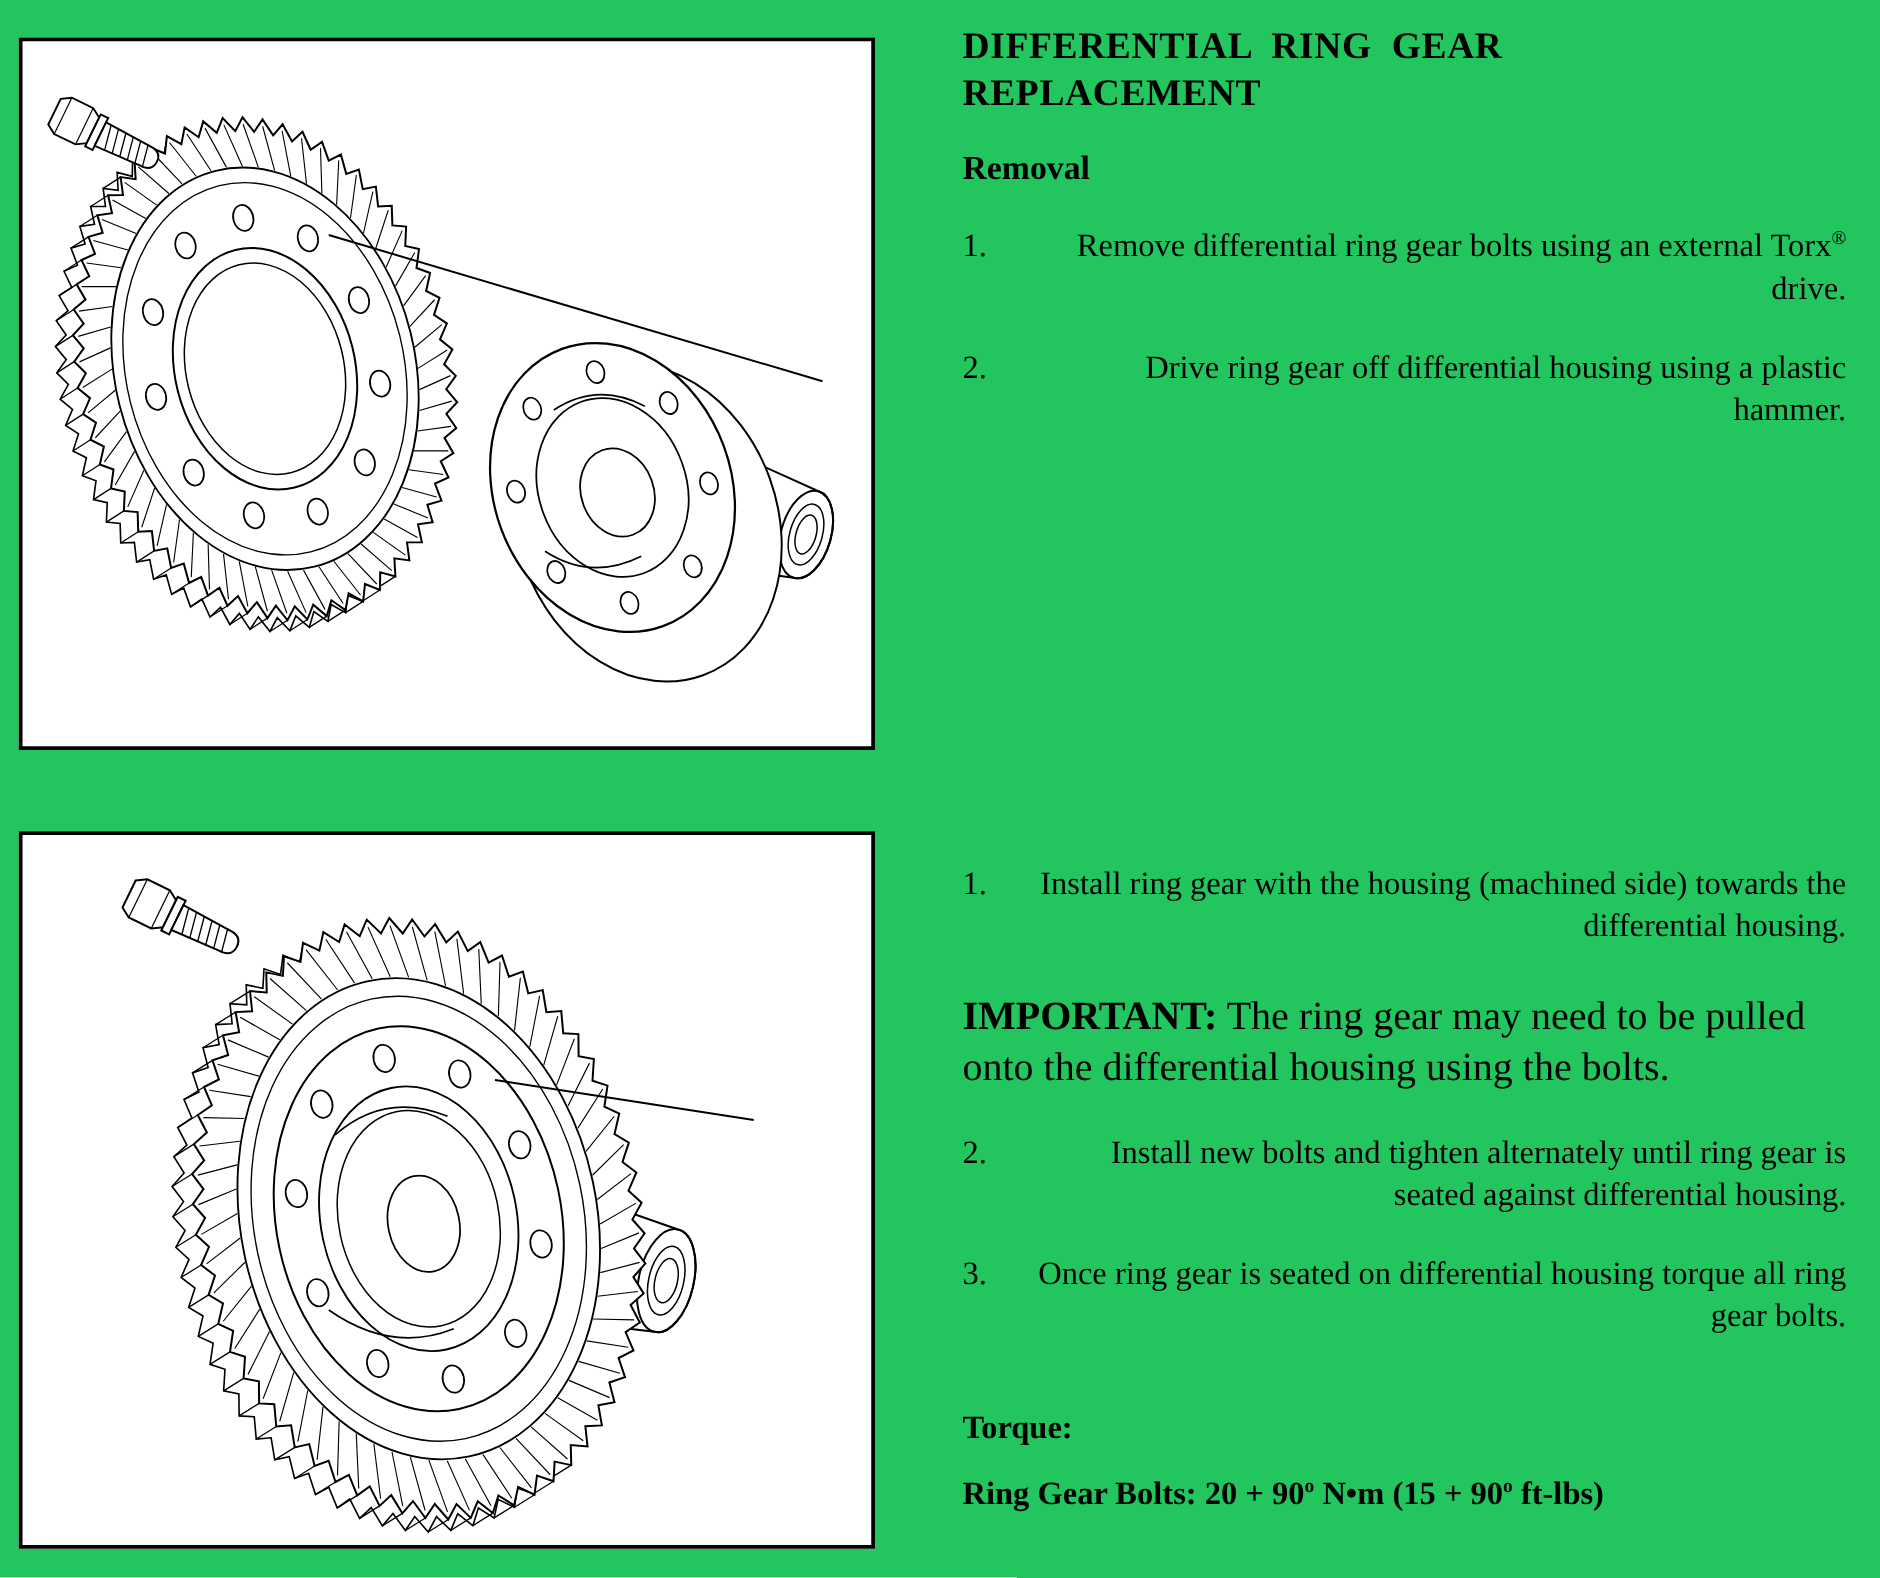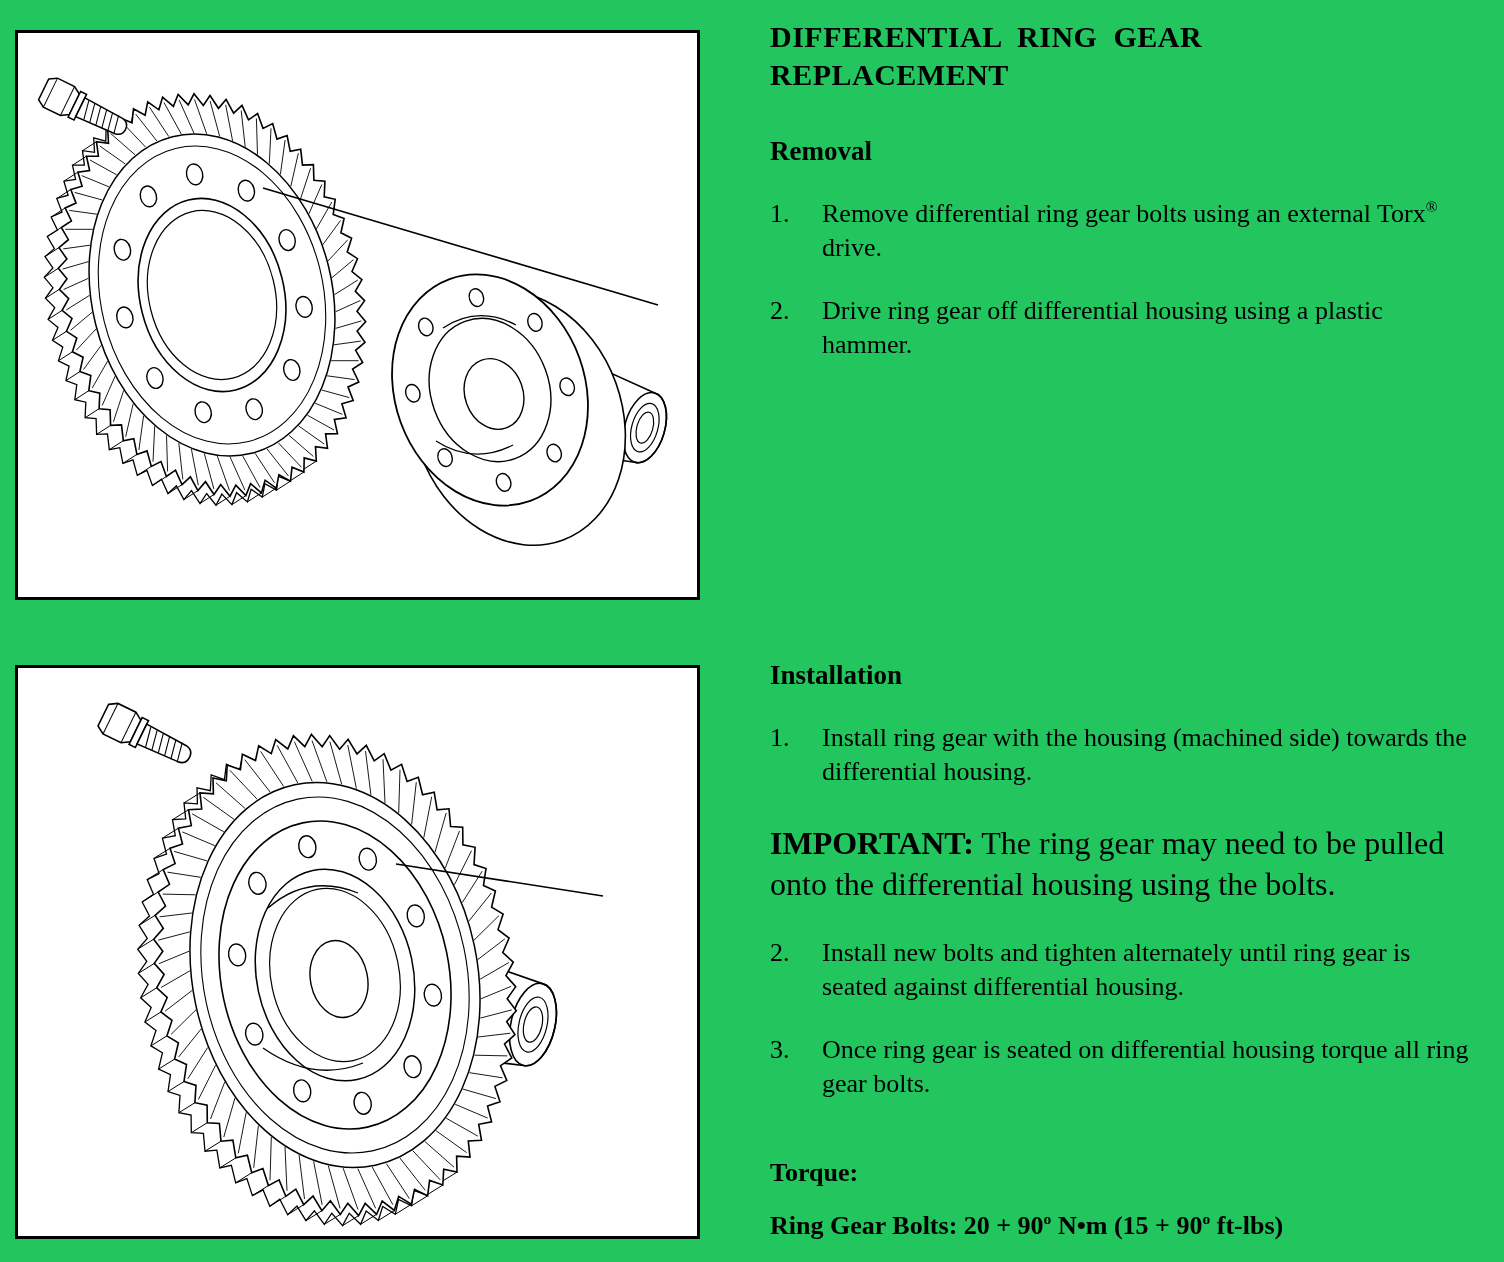--- a/index.html
+++ b/index.html
@@ -18,25 +18,25 @@
 
   .text-col { position:absolute; left:770px; width:724px; }
   .text-col.top { top:18px; }
   .text-col.bottom { top:660px; }
 
   h1 {
     font-size:30px; font-weight:bold; line-height:1.28;
     max-width:540px; letter-spacing:0.5px; word-spacing:8px;
   }
   h2 { font-size:27px; font-weight:bold; }
-  .top h2 { margin-top:41px; }
+  .top h2 { margin-top:24px; }
 
   .step { display:flex; margin-top:30px; font-size:26px; line-height:1.3; }
   .step .num { width:52px; flex:none; }
-  .step .txt { max-width:655px; }
+  .step .txt { max-width:655px;text-align:right; }
 
   sup { font-size:0.6em; vertical-align:super; line-height:0; }
 
   .important { margin-top:34px; font-size:32px; line-height:1.3; max-width:724px; }
   .important b { font-weight:bold; }
 
   .torque-label { margin-top:55px; font-size:26px; font-weight:bold; line-height:1.3; }
   .torque-line  { margin-top:19px;  font-size:26px; font-weight:bold; line-height:1.3; }
 </style>
 </head>
@@ -162,21 +162,20 @@
       <span class="txt"><span>Remove differential ring gear bolts using an external Torx</span><sup>®</sup><span> drive.</span></span>
     </div>
 
     <div class="step">
       <span class="num">2.</span>
       <span class="txt">Drive ring gear off differential housing using a plastic hammer.</span>
     </div>
   </div>
 
   <div class="text-col bottom">
-    <h2>Installation</h2>
 
     <div class="step">
       <span class="num">1.</span>
       <span class="txt">Install ring gear with the housing (machined side) towards the differential housing.</span>
     </div>
 
     <p class="important"><b>IMPORTANT:</b><span> The ring gear may need to be pulled onto the differential housing using the bolts.</span></p>
 
     <div class="step">
       <span class="num">2.</span>

